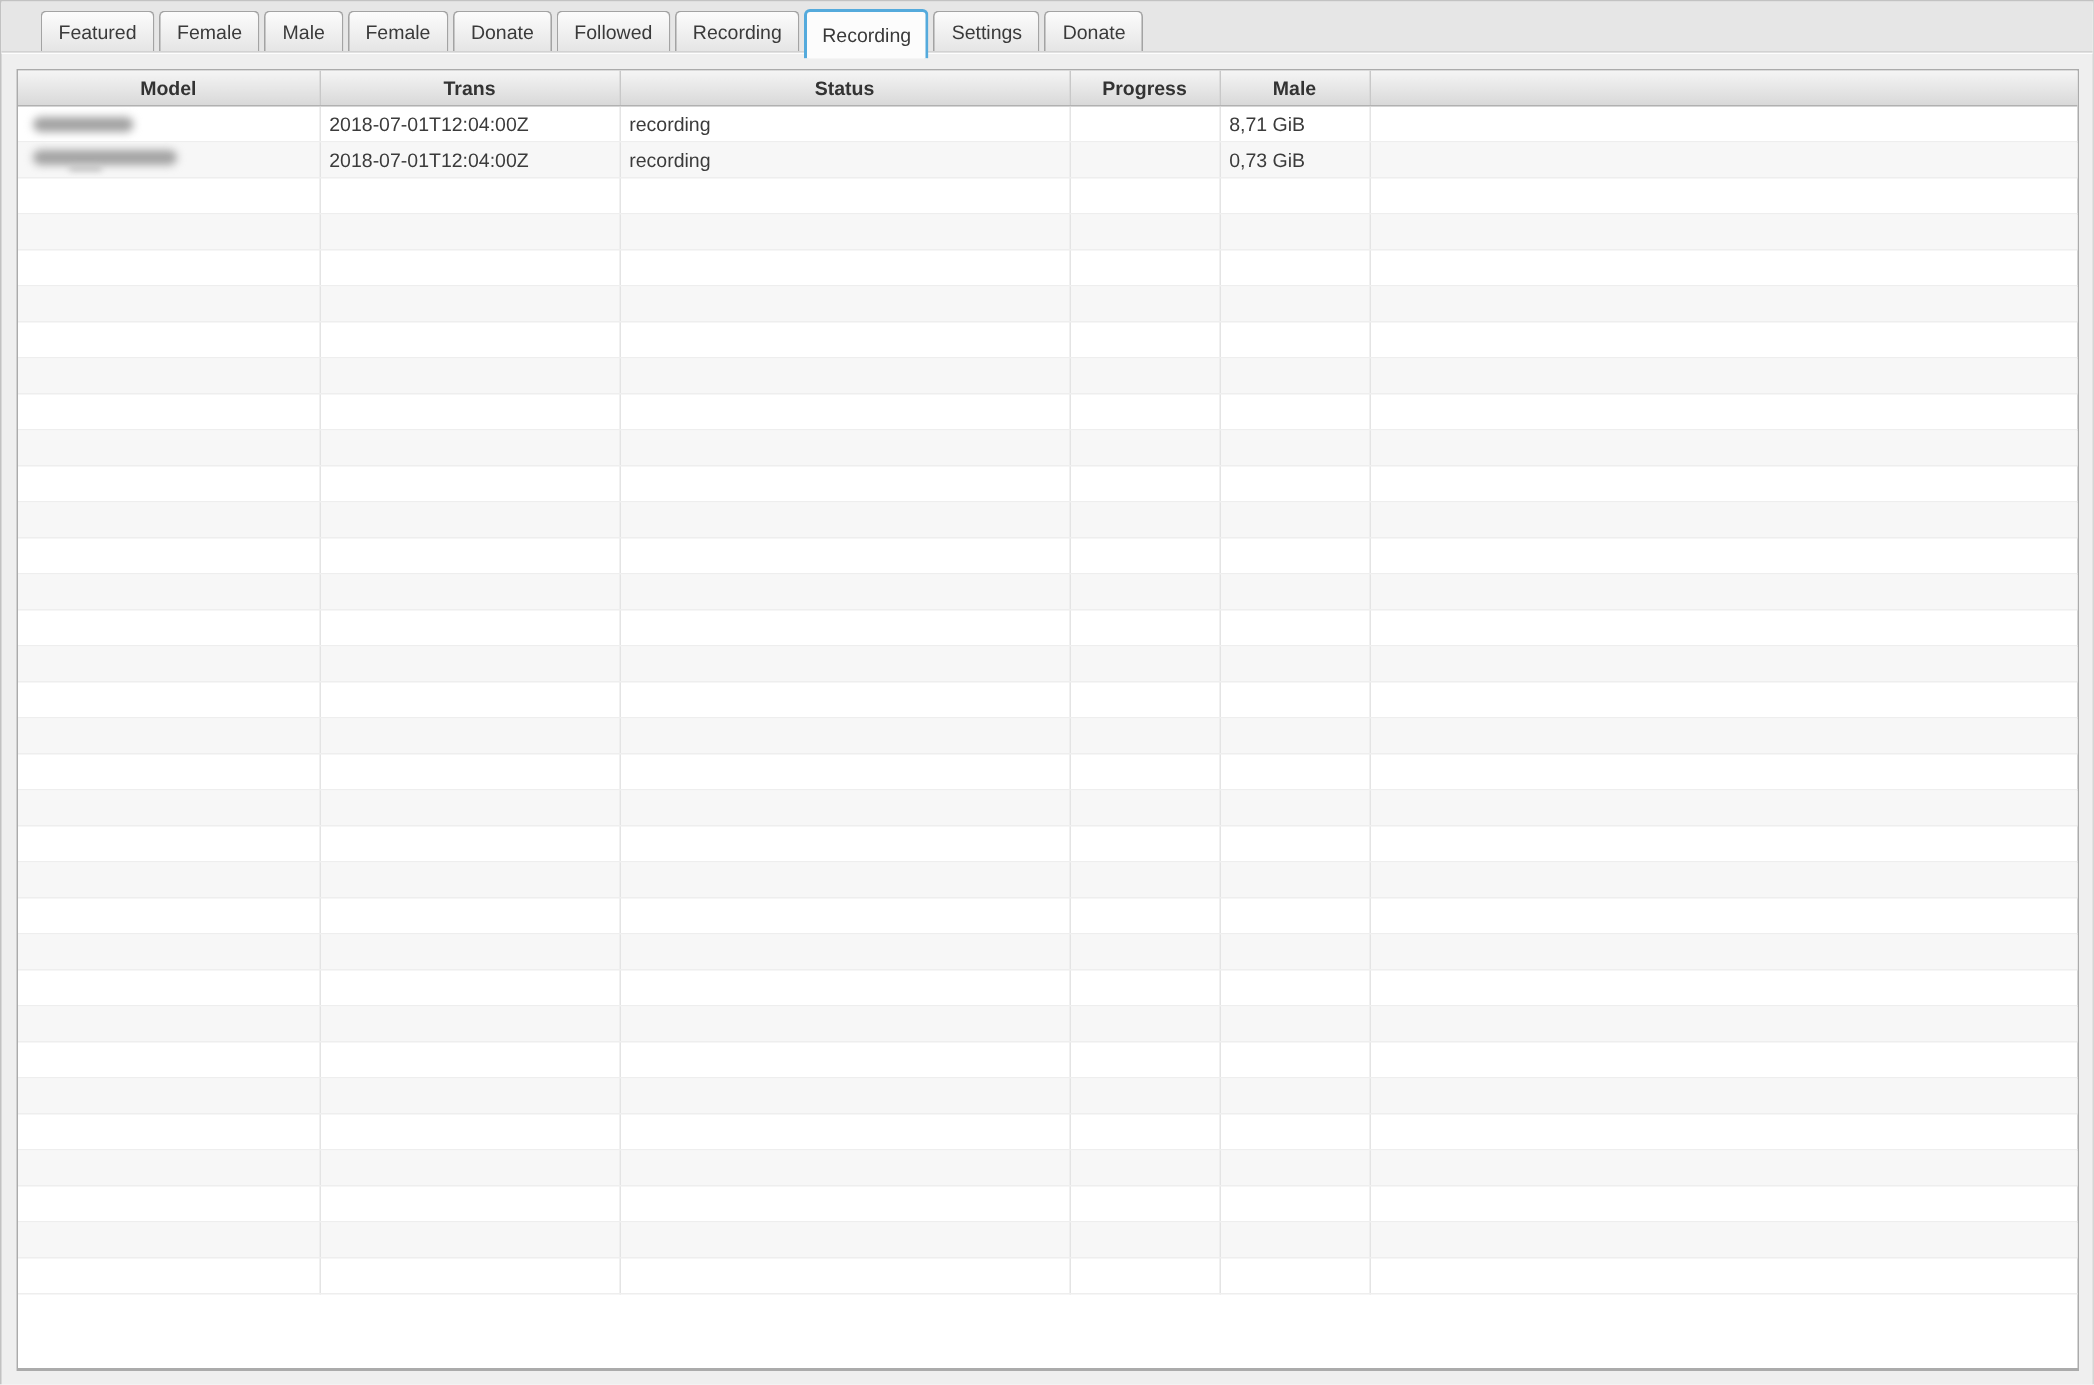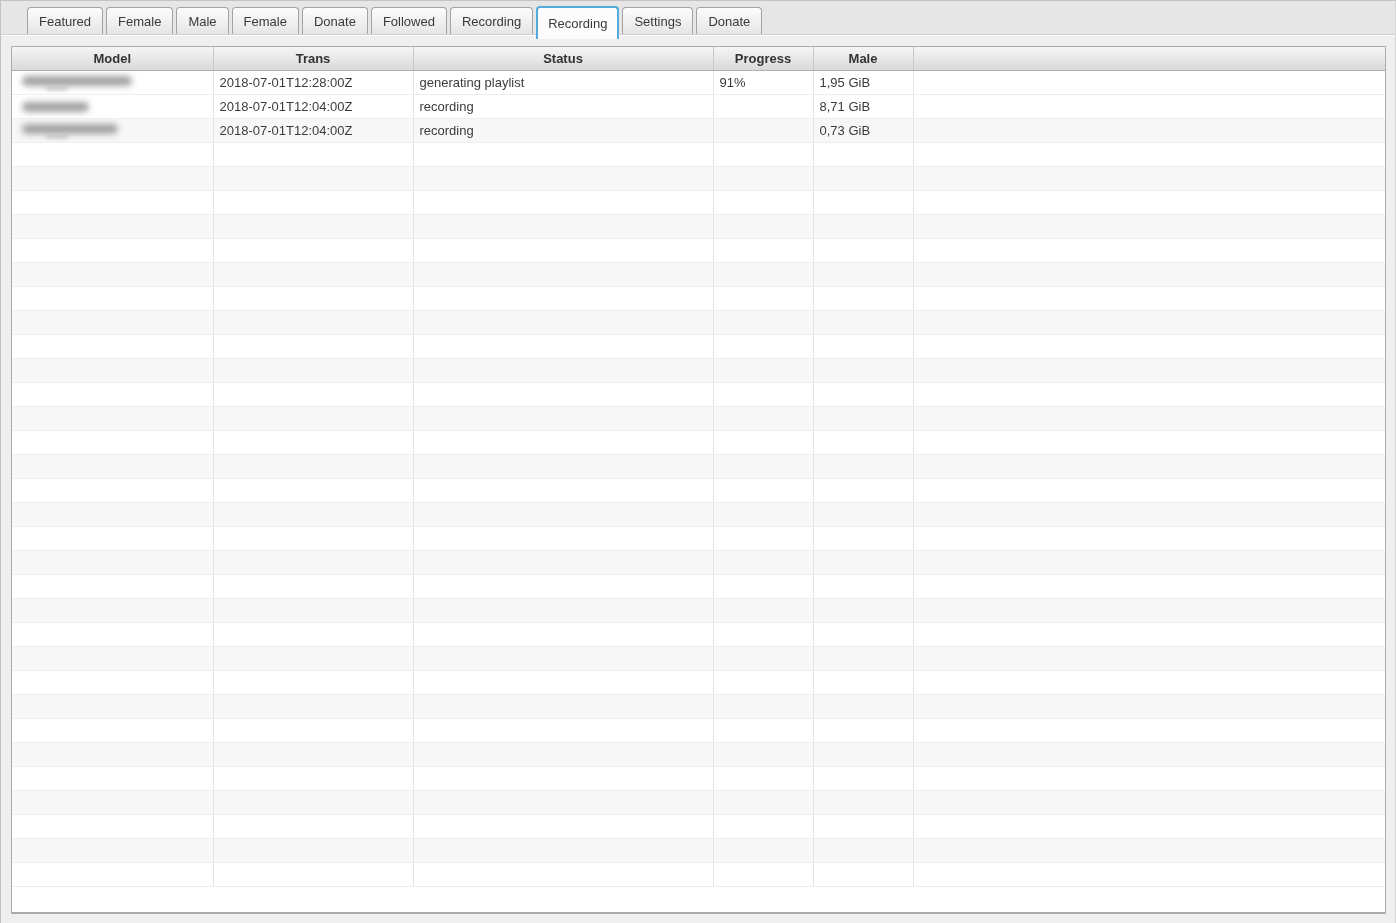--- a/index.html
+++ b/index.html
@@ -146,31 +146,20 @@
             <th>Trans</th>
             <th>Status</th>
             <th>Progress</th>
             <th>Male</th>
             <th></th>
           </tr>
       </thead>
       <tbody id="tbody">
           <tr>
             <td>
-              <div class="redact" style="width: 110px;"></div>
-              <div class="redact-tail"></div>
-            </td>
-            <td>2018-07-01T12:28:00Z</td>
-            <td>generating playlist</td>
-            <td>91%</td>
-            <td>1,95 GiB</td>
-            <td></td>
-          </tr>
-          <tr>
-            <td>
               <div class="redact" style="width: 67px;"></div>
             </td>
             <td>2018-07-01T12:04:00Z</td>
             <td>recording</td>
             <td></td>
             <td>8,71 GiB</td>
             <td></td>
           </tr>
           <tr class="stripe">
             <td>

